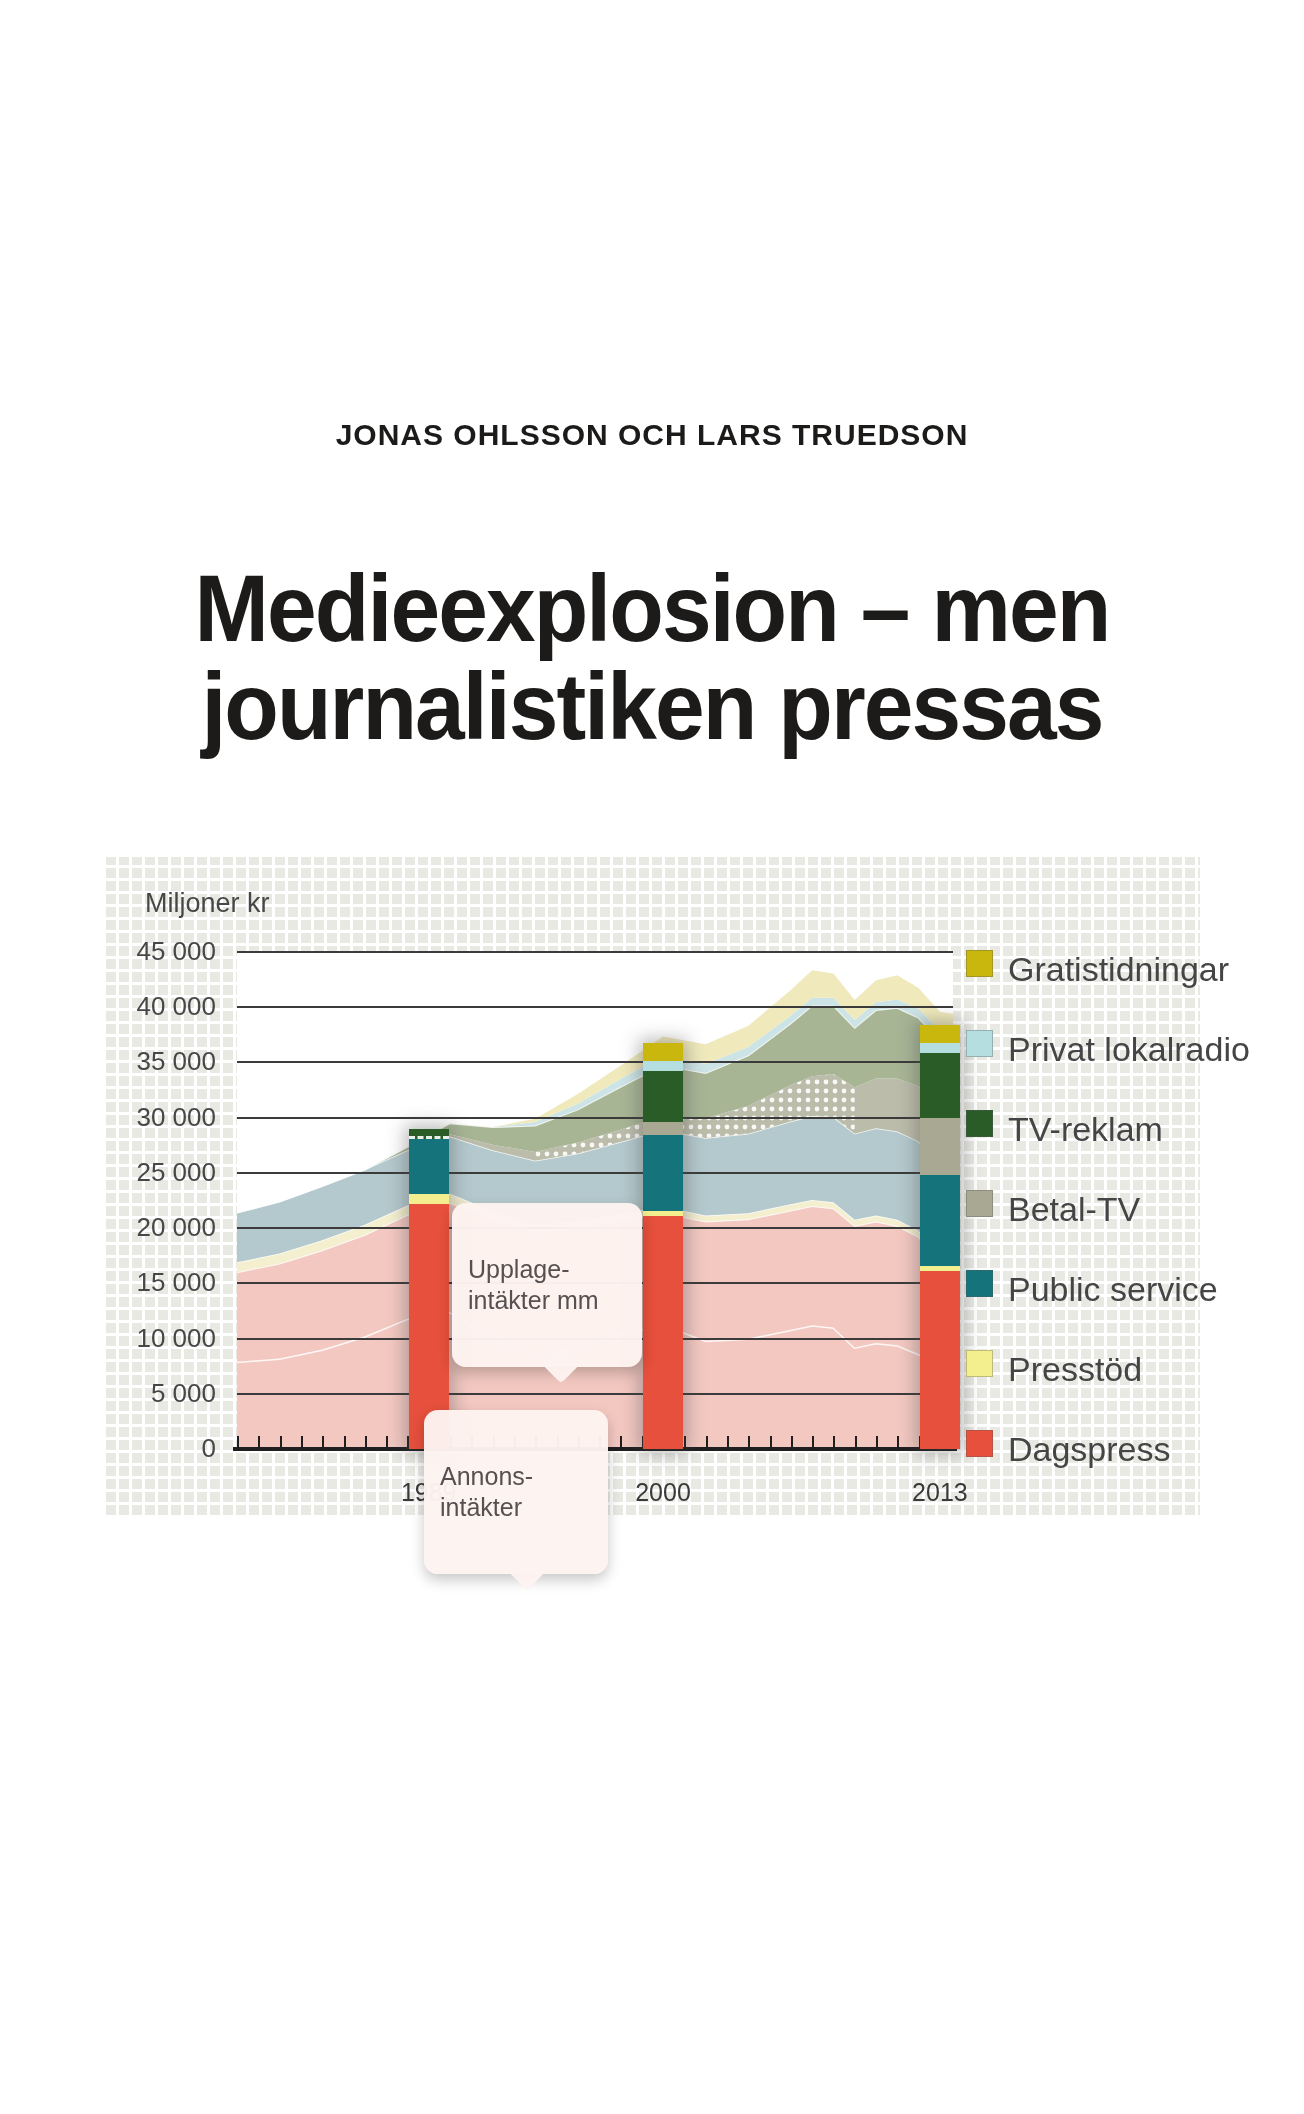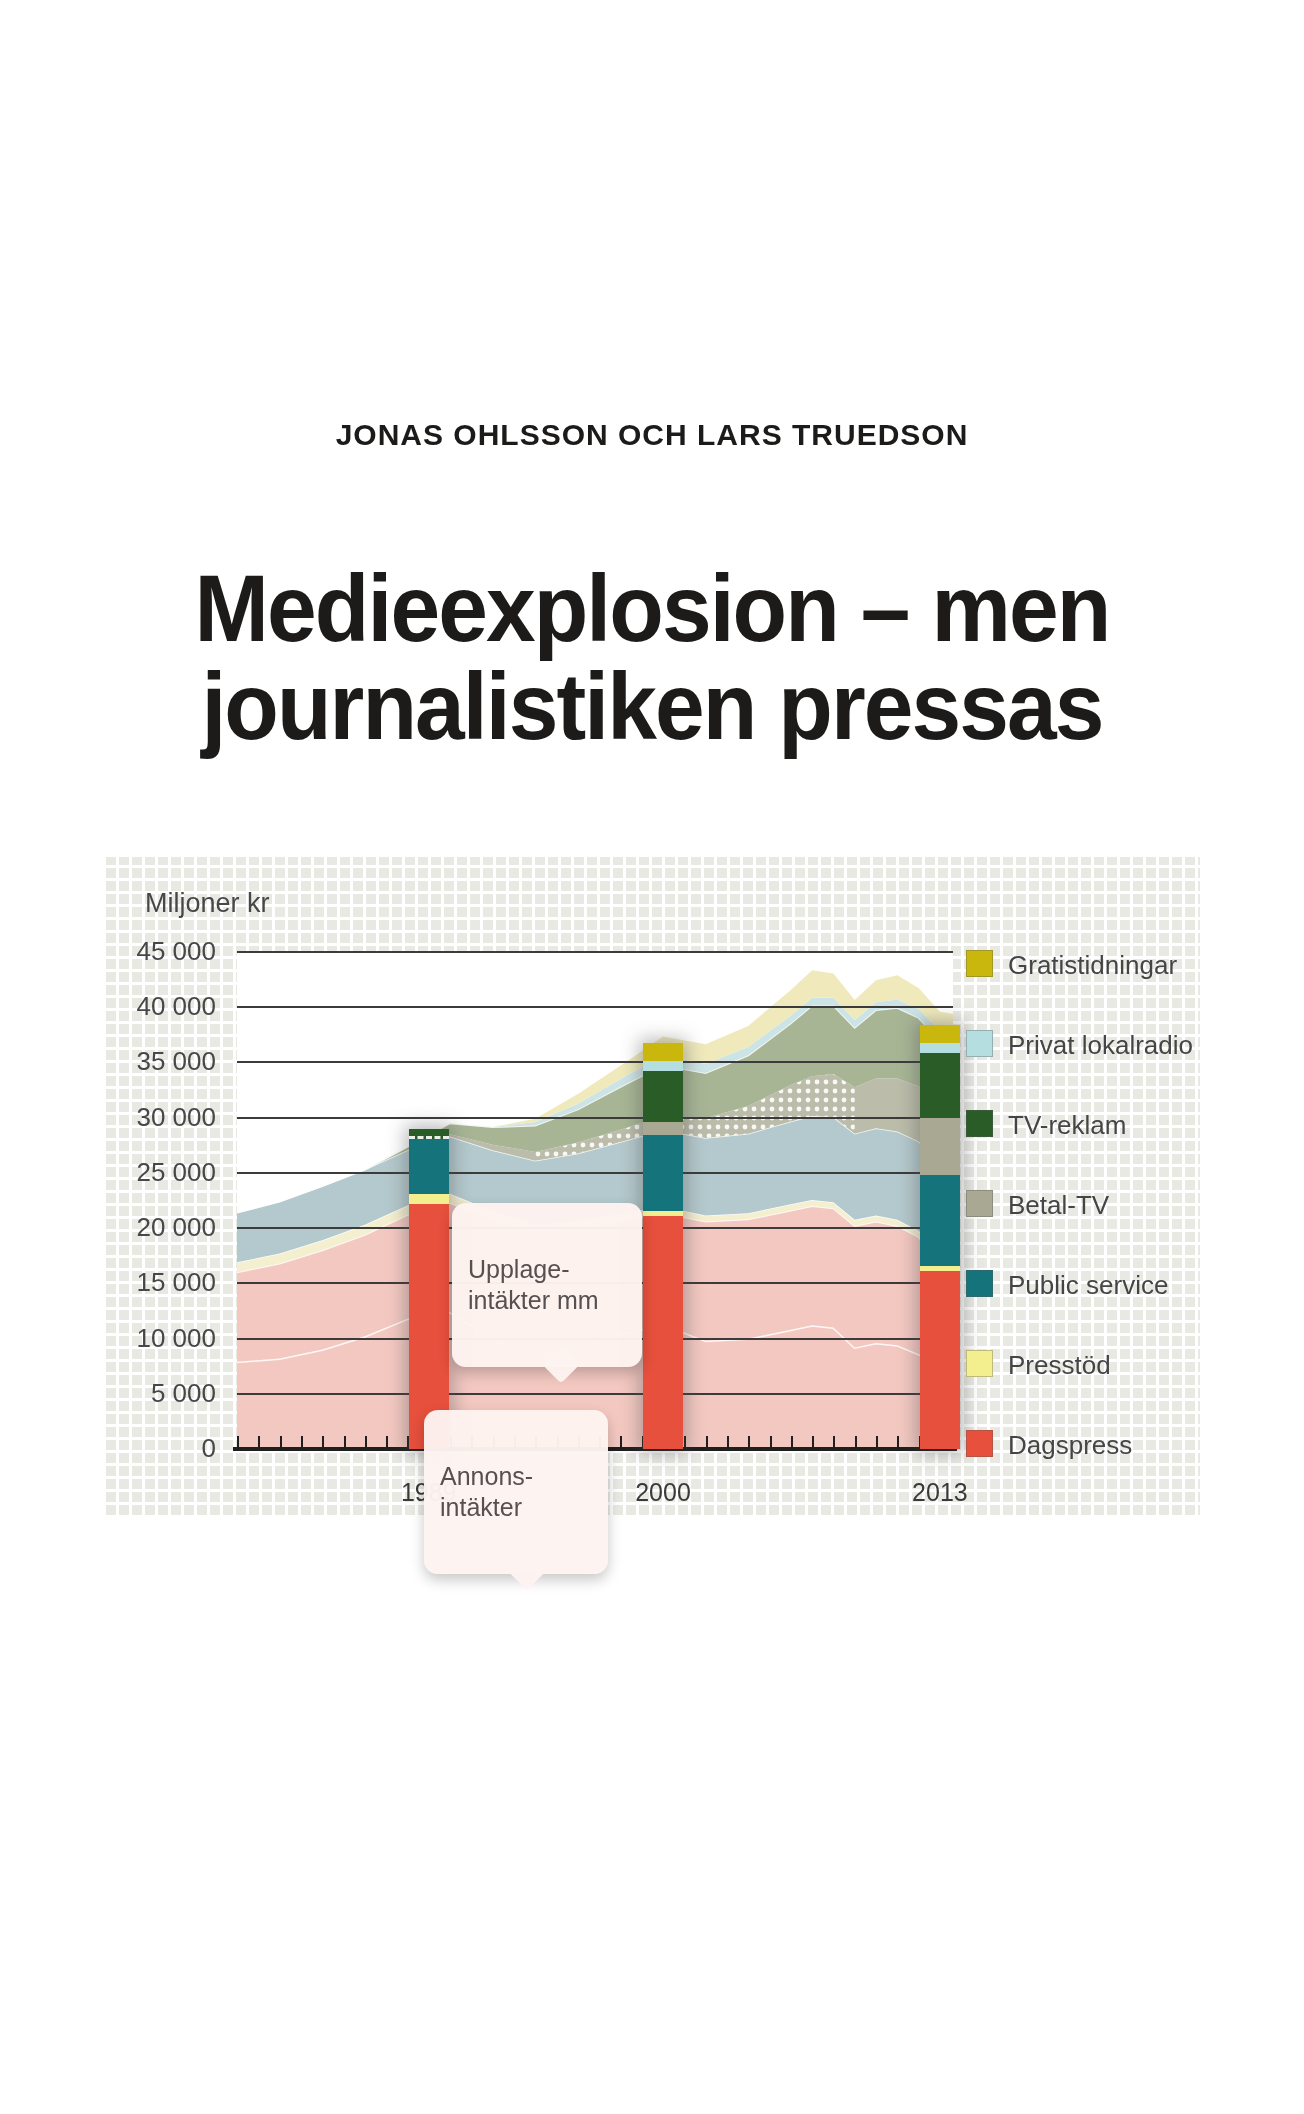--- a/index.html
+++ b/index.html
@@ -52,21 +52,21 @@
   }
   .callout .tail{
     position:absolute; width:26px; height:26px; background:rgba(253,243,240,.97);
     bottom:-11px; transform:rotate(45deg); border-radius:4px;
   }
   .legend-row{position:absolute; left:966px; height:28px;}
   .legend-swatch{
     position:absolute; left:0; top:0; width:27px; height:27px;
     border:1px solid rgba(90,90,90,.35); box-sizing:border-box;
   }
-  .legend-label{position:absolute; left:42px; top:0; font-size:26px; color:#454545; white-space:nowrap;}
+  .legend-label{position:absolute; left:42px; top:0; font-size:34px; color:#454545; white-space:nowrap;}
   .logo-text{
     position:absolute; left:420px; top:1838px; font-size:47px; font-weight:700;
     line-height:54px; letter-spacing:-1px; color:#141312;
   }
   .logo-svg{position:absolute; left:738px; top:1808px;}
 </style>
 </head>
 <body>
 
 <div class="page">

